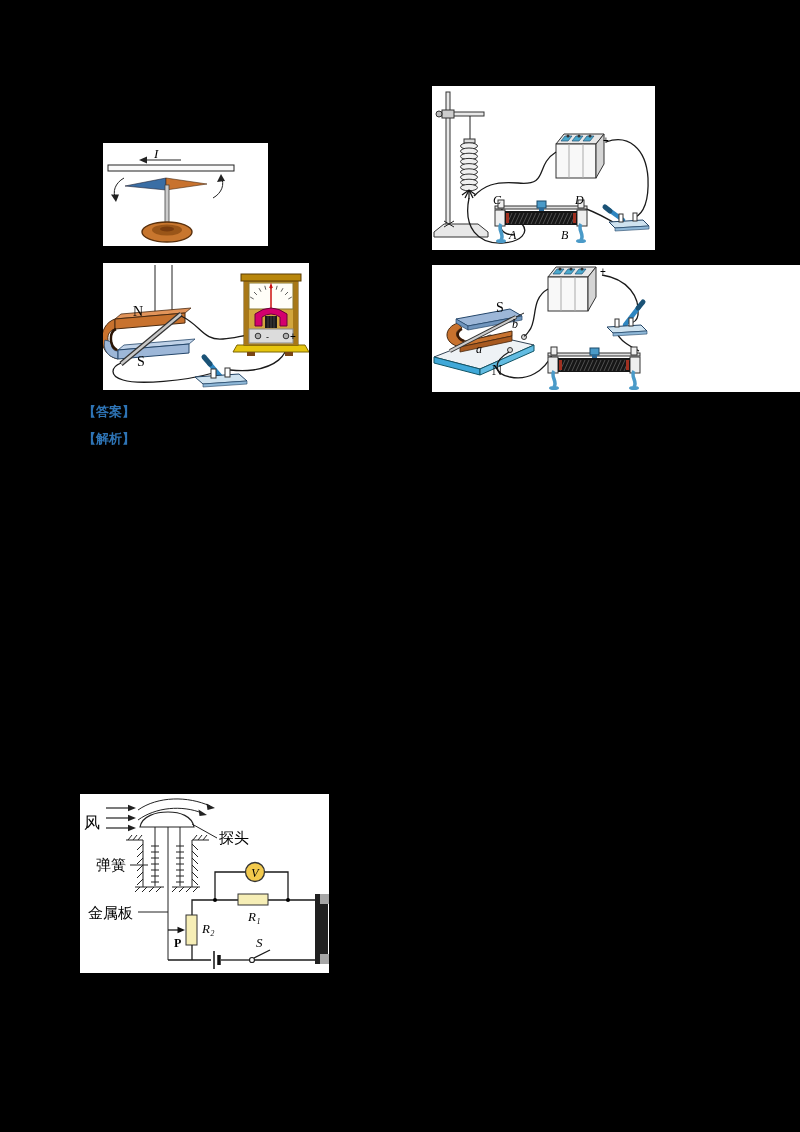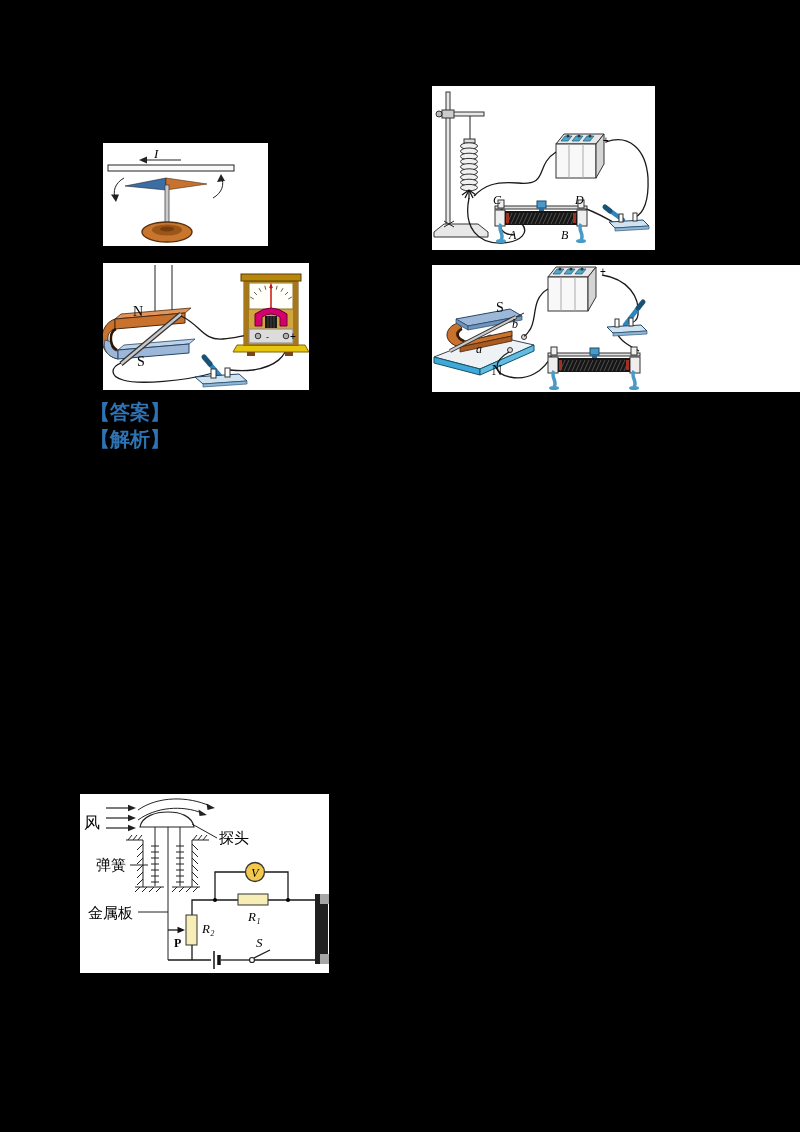--- a/index.html
+++ b/index.html
@@ -5,22 +5,22 @@
   html,body{margin:0;padding:0;background:#000;}
   body{width:800px;height:1132px;position:relative;overflow:hidden;
        font-family:"Liberation Sans","DejaVu Sans",sans-serif;}
   .fig{position:absolute;background:#fff;overflow:hidden;}
   .fig svg{display:block;}
   #fig-compass{left:103px;top:143px;width:165px;height:103px;}
   #fig-spring-coil{left:432px;top:86px;width:223px;height:164px;}
   #fig-galvo{left:103px;top:263px;width:206px;height:127px;}
   #fig-rail{left:432px;top:265px;width:368px;height:127px;}
   #fig-sensor{left:80px;top:794px;width:249px;height:179px;}
-  .badge{position:absolute;left:90px;color:#2e74b5;font-weight:bold;
-         font-size:20px;line-height:16px;letter-spacing:0px;}
+  .badge{position:absolute;left:83px;color:#2e74b5;font-weight:bold;
+         font-size:13px;line-height:16px;letter-spacing:0px;}
   #badge-answer{top:404px;}
   #badge-analysis{top:431px;}
   .wire{fill:none;stroke:#1a1a1a;stroke-width:1.3;}
   .thin{fill:none;stroke:#222;stroke-width:1;}
   .lab{font-family:"Liberation Serif","DejaVu Serif",serif;font-style:italic;}
   .cn{font-family:"Liberation Sans","DejaVu Sans",sans-serif;}
 </style>
 </head>
 <body>
 

